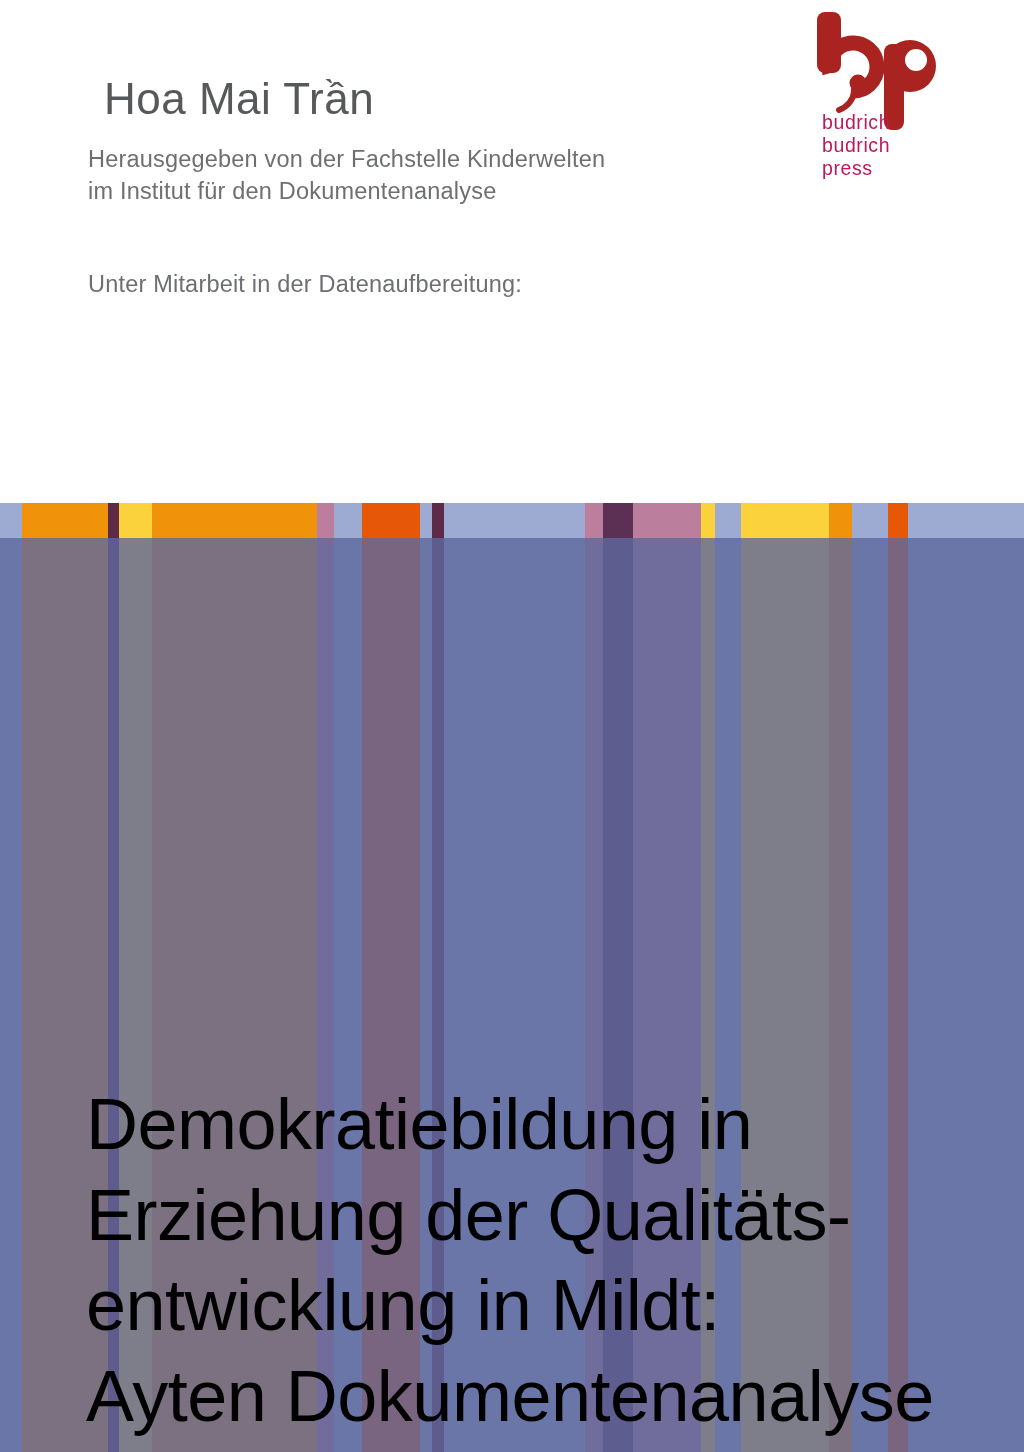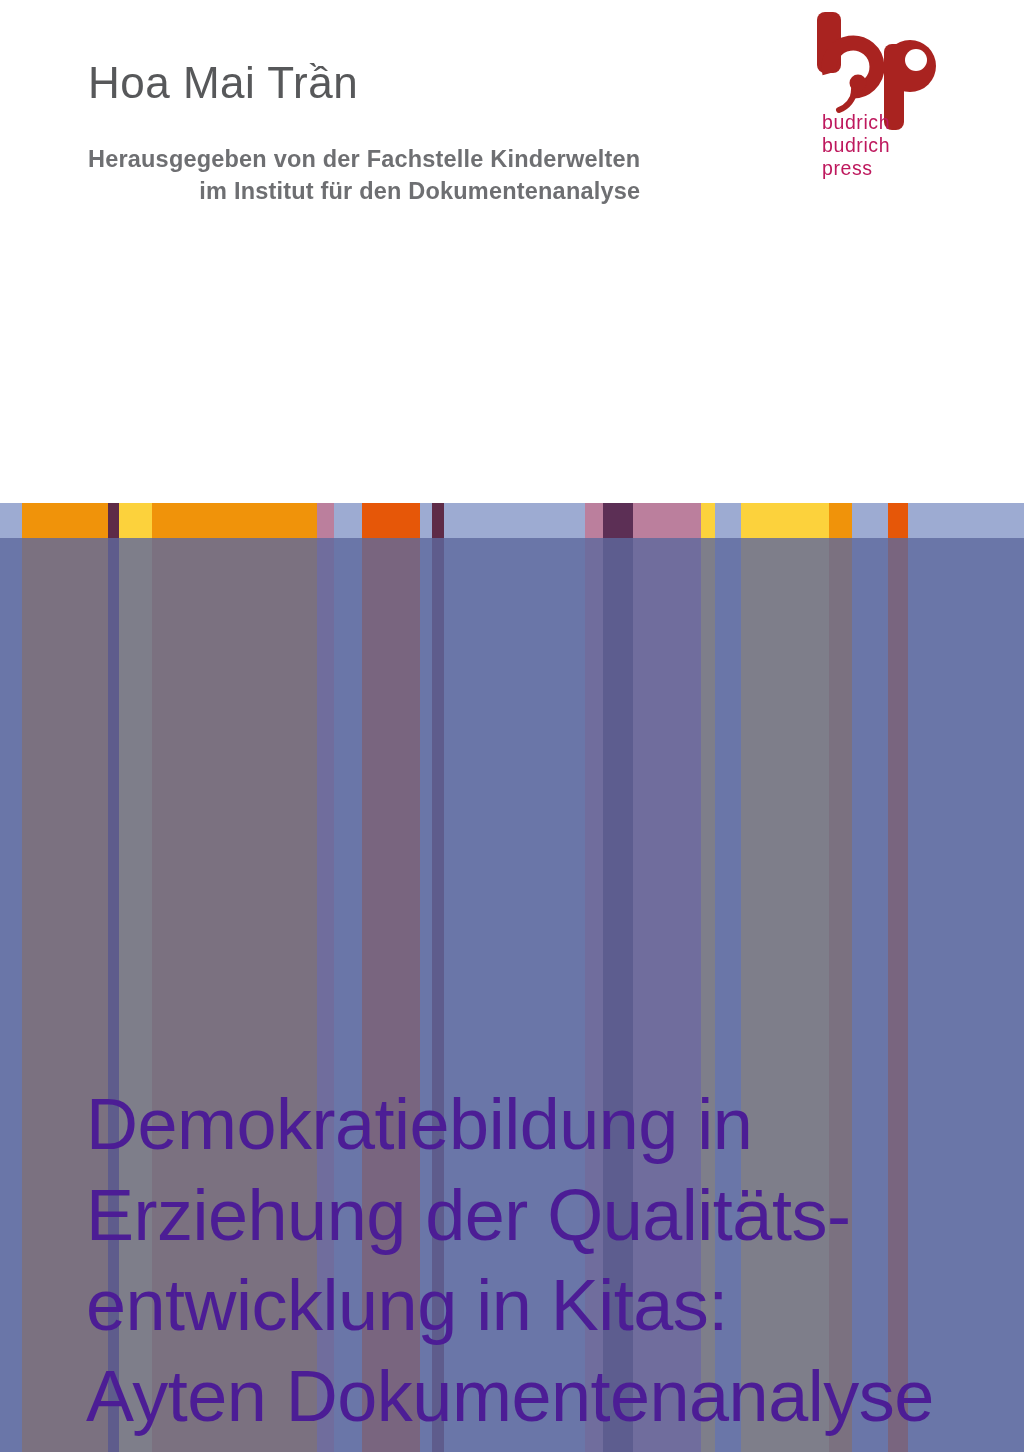--- a/index.html
+++ b/index.html
@@ -7,62 +7,63 @@
     position:relative;
     width:1024px;height:1452px;
     background:#ffffff;
     overflow:hidden;
     font-family:"Liberation Sans",sans-serif;
   }
   
   .author{
     position:absolute;left:88px;top:58px;
     font-size:44px;font-weight:400;letter-spacing:0.5px;
-    color:#57585a;margin:0;
+    color:#57585a;margin:16px;
   }
   .info-block{position:absolute;left:88px;color:#6e6f72;}
-  .info-block .line{font-size:23.5px;line-height:32px;font-weight:700;letter-spacing:0.2px;text-align:right;}
+  .info-block .line{font-size:23.5px;line-height:32px;font-weight:400;letter-spacing:0.2px;}
   .editor-block{top:143px;}
   .collab-block{top:268px;}
   
   .logo{position:absolute;left:815px;top:10px;width:128px;height:150px;}
   .logo svg{position:absolute;left:0;top:0;}
   .logo-text{position:absolute;left:7px;color:#be185d;font-size:19.5px;letter-spacing:0.6px;font-weight:400;}
   .logo-text.l1{top:101px;}
   .logo-text.l2{top:124px;}
   
   .stripe-section{
     position:absolute;left:0;top:503px;width:1024px;height:949px;
     background:#9dabd2;
   }
   .stripe-layer{position:absolute;inset:0;z-index:1;}
   .stripe{position:absolute;top:0;bottom:0;}
   .overlay{position:absolute;left:0;right:0;bottom:0;z-index:2;}
   .title-block{
     position:absolute;left:86px;top:576px;z-index:3;
-    color:#4c1d95;
+    color:#000000;
   }
   .title-block .tline{
     font-size:72px;line-height:90.5px;font-weight:400;letter-spacing:-0.5px;
     white-space:nowrap;
   }
 </style>
 </head>
 <body>
 
 <div class="cover">
 
   <h1 class="author">Hoa Mai Trần</h1>
 
   <div class="info-block editor-block">
     <div class="line">Herausgegeben von der Fachstelle Kinderwelten</div>
     <div class="line">im Institut für den Dokumentenanalyse</div>
   </div>
 
   <div class="info-block collab-block">
+    <div class="line">Unter Mitarbeit in der Datenaufbereitung:</div>
   </div>
 
   <div class="logo">
     <svg viewBox="0 0 128 150" width="128" height="150" aria-hidden="true">
 
       <rect x="2" y="2" width="24" height="61" rx="8" fill="#a92320"></rect>
 
       <path d="M 14.8 63.2 A 24 24 0 1 1 35.9 80.9" stroke="#a92320" stroke-width="15" fill="none"></path>
 
       <circle cx="43" cy="73" r="8.5" fill="#a92320"></circle>
@@ -99,19 +100,19 @@
         <div class="stripe" style="left: 829px; width: 23px; background: rgb(240, 147, 10);"></div>
         <div class="stripe" style="left: 852px; width: 36px; background: rgb(157, 171, 210);"></div>
         <div class="stripe" style="left: 888px; width: 20px; background: rgb(230, 87, 8);"></div>
         <div class="stripe" style="left: 908px; width: 116px; background: rgb(157, 171, 210);"></div>
       </div>
     <div class="overlay" id="overlay" style="top: 35px; background: rgba(94, 105, 158, 0.8);"></div>
 
     <div class="title-block">
       <div class="tline">Demokratiebildung in</div>
       <div class="tline">Erziehung der Qualitäts-</div>
-      <div class="tline">entwicklung in Kitas:</div>
+      <div class="tline">entwicklung in Mildt:</div>
       <div class="tline">Ayten Dokumentenanalyse</div>
     </div>
 
   </div>
 
 </div>
 
 </body></html>

